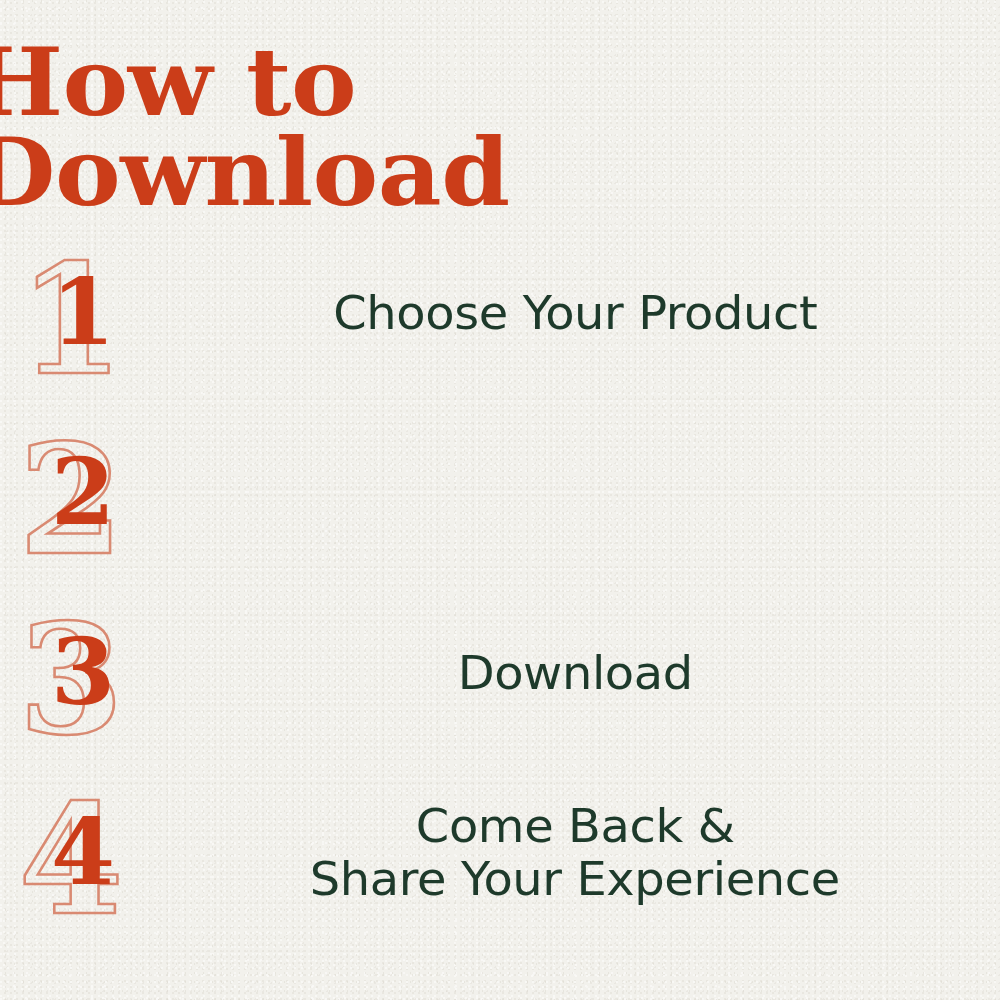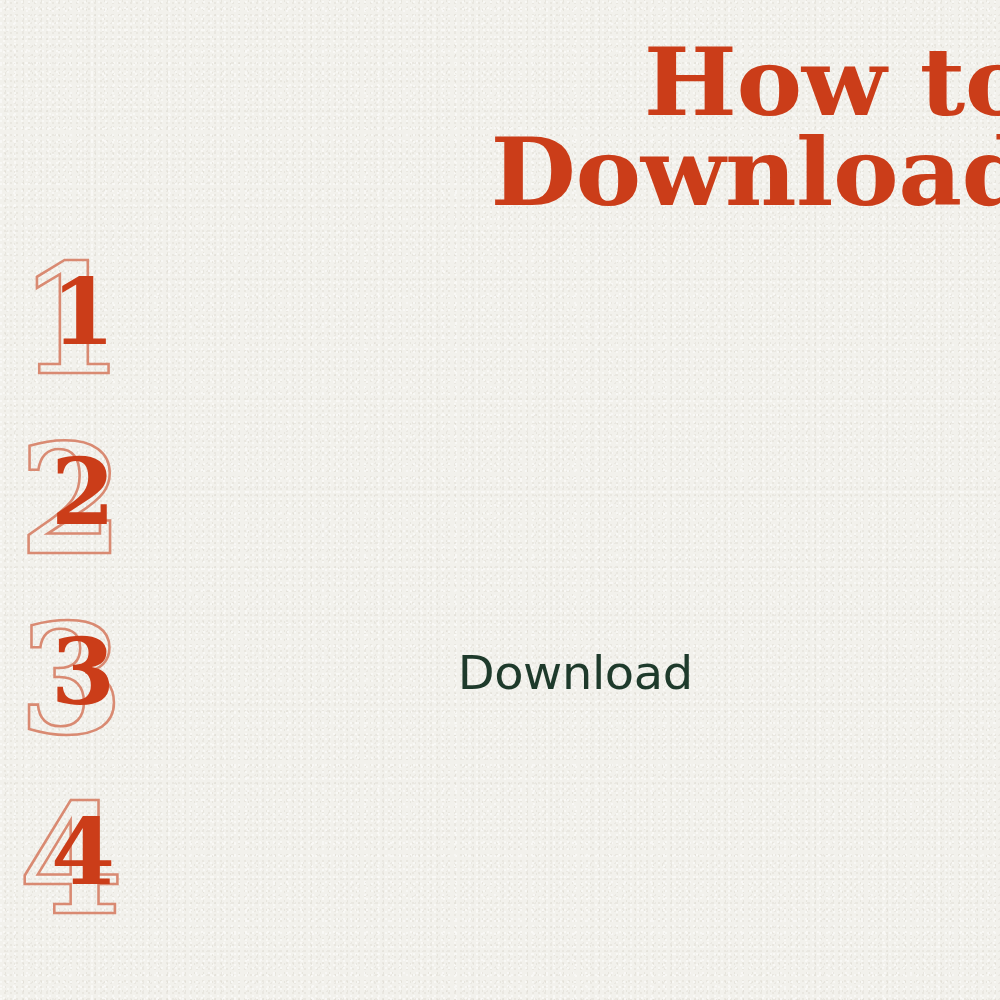--- a/index.html
+++ b/index.html
@@ -37,21 +37,21 @@
       radial-gradient(circle at 92% 88%, rgba(210,205,195,.45) 0 1px, transparent 1px);
     background-size: 7px 7px, 9px 9px, 11px 11px, 6px 6px, 13px 13px, 8px 8px;
   }
 
   
   #title-block {
     position: absolute;
     top: 40px;
     left: 0;
     width: 1000px;
-    text-align: right;
+    text-align: left;
     z-index: 3;
   }
   .title-line {
     font-family: "DejaVu Serif", "Liberation Serif", serif;
     font-weight: 700;
     color: #cb3d19;
     letter-spacing: -0.5px;
     line-height: 0.92;
     display: block;
   }
@@ -150,20 +150,23 @@
     <span class="title-line" id="title-line-2">Download</span>
   </div>
 
   <div id="steps">
 
     <div class="step-row">
       <div class="step-number">
         <span class="num-outline">1</span>
         <span class="num-solid">1</span>
       </div>
+      <div class="step-label">
+        <span class="step-text">Choose Your Product</span>
+      </div>
     </div>
 
     <div class="step-row">
       <div class="step-number">
         <span class="num-outline">2</span>
         <span class="num-solid">2</span>
       </div>
     </div>
 
     <div class="step-row">
@@ -174,16 +177,20 @@
       <div class="step-label">
         <span class="step-text">Download</span>
       </div>
     </div>
 
     <div class="step-row">
       <div class="step-number">
         <span class="num-outline">4</span>
         <span class="num-solid">4</span>
       </div>
+      <div class="step-label">
+        <span class="step-text">Come Back &amp;</span>
+        <span class="step-text">Share Your Experience</span>
+      </div>
     </div>
 
   </div>
 </div>
 
 </body></html>

